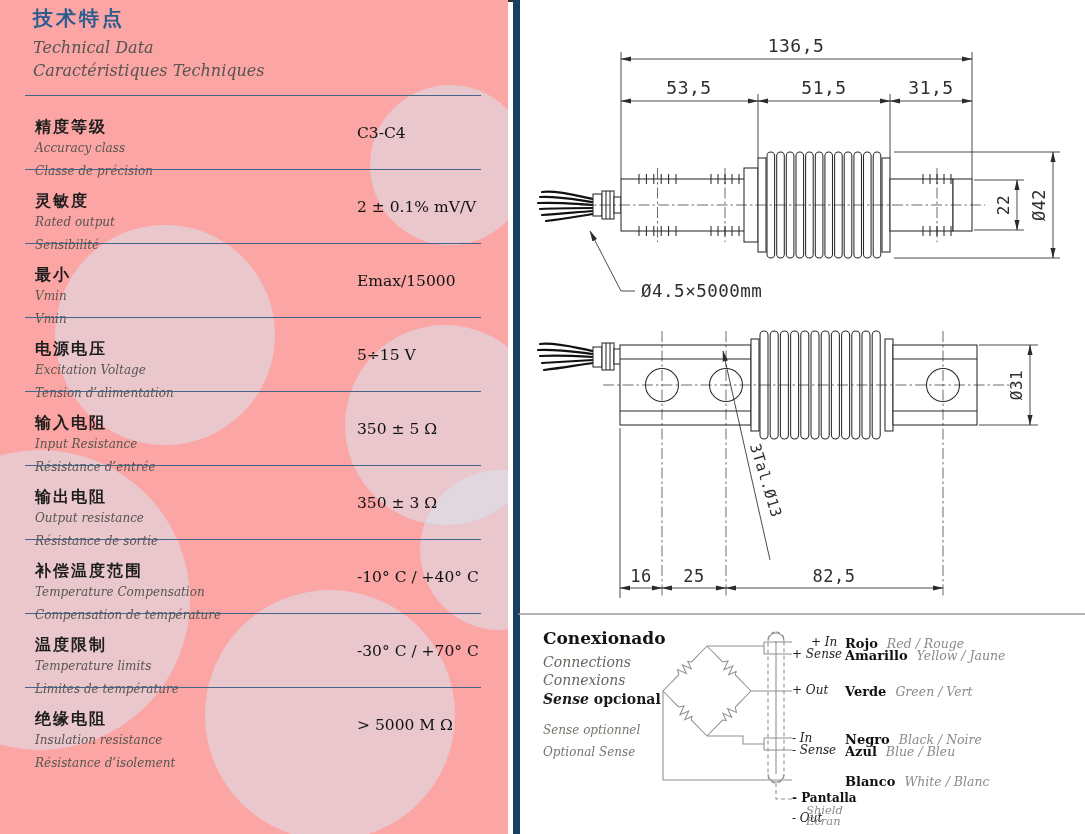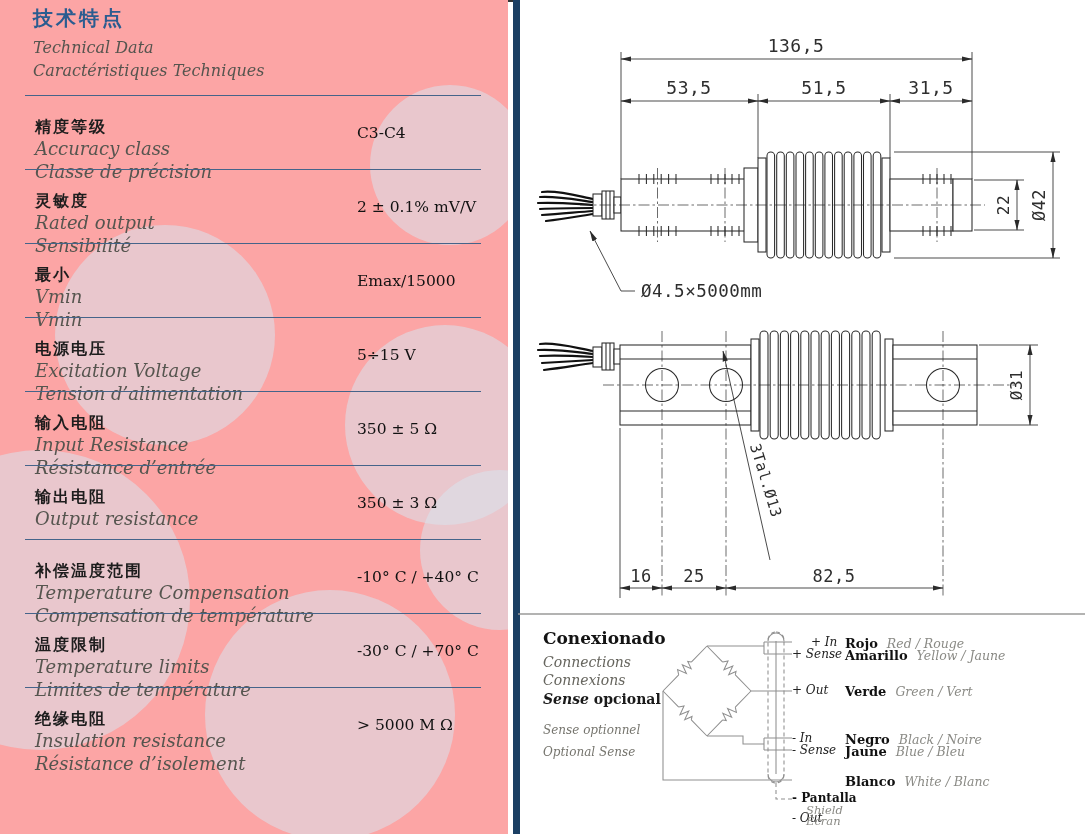--- a/index.html
+++ b/index.html
@@ -21,21 +21,21 @@
     color:#2b5c90; letter-spacing:3px;
   }
   .doc-header .sub { font-style:italic; font-size:16px; color:#55544e; line-height:23px; }
   .doc-header .sub:first-of-type { margin-top:4px; }
   .spec-table { position:absolute; left:25px; top:95px; width:456px; }
   .spec-row { position:relative; height:74px; border-top:1px solid #45648a; padding:20px 0 0 10px; }
   .spec-row .zh {
     font-family:"Liberation Sans", sans-serif; font-size:16px; font-weight:bold;
     color:#1d1d1d; letter-spacing:2px; line-height:21px;
   }
-  .spec-row .en, .spec-row .fr { font-style:italic; font-size:18px; color:#56554f; line-height:23px; }
+  .spec-row .en, .spec-row .fr { font-style:italic; font-size:12px; color:#56554f; line-height:23px; }
   .spec-row .val {
     position:absolute; left:332px; top:28px; font-size:15.5px; color:#121212;
     font-family:"DejaVu Serif", serif; white-space:nowrap;
   }
   
   .blue-bar { position:absolute; left:513px; top:0; width:7px; height:834px; background:#1b3f63; }
   
   svg.drawing { position:absolute; left:518px; top:0; }
   .s  { stroke:#2b2b2b; stroke-width:1.05; fill:none; }
   .sw { stroke:#2b2b2b; stroke-width:1.05; fill:#fff; }
@@ -104,20 +104,21 @@
       </div>
       <div class="spec-row">
         <div class="zh">输入电阻</div>
         <div class="en">Input Resistance</div>
         <div class="fr">Résistance d’entrée</div>
         <div class="val">350 ± 5 Ω</div>
       </div>
       <div class="spec-row">
         <div class="zh">输出电阻</div>
         <div class="en">Output resistance</div>
+        <div class="fr">Résistance de sortie</div>
         <div class="val">350 ± 3 Ω</div>
       </div>
       <div class="spec-row">
         <div class="zh">补偿温度范围</div>
         <div class="en">Temperature Compensation</div>
         <div class="fr">Compensation de température</div>
         <div class="val">-10° C / +40° C</div>
       </div>
       <div class="spec-row">
         <div class="zh">温度限制</div>
@@ -319,15 +320,15 @@
   <div class="abs pin" style="left:792px; top:743px;">- Sense</div>
   <div class="abs pin" style="left:792px; top:811px;">- Out</div>
   <div class="abs pin-bold" style="left:792px; top:791px;">- Pantalla</div>
   <div class="abs pin-sub" style="left:806px; top:803px;">Shield</div>
   <div class="abs pin-sub" style="left:806px; top:814px;">Écran</div>
 
   <div class="abs wirecolor" style="left:845px; top:633px;"><b>Rojo</b><i>Red / Rouge</i></div>
   <div class="abs wirecolor" style="left:845px; top:645px;"><b>Amarillo</b><i>Yellow / Jaune</i></div>
   <div class="abs wirecolor" style="left:845px; top:681px;"><b>Verde</b><i>Green / Vert</i></div>
   <div class="abs wirecolor" style="left:845px; top:729px;"><b>Negro</b><i>Black / Noire</i></div>
-  <div class="abs wirecolor" style="left:845px; top:741px;"><b>Jaune</b><i>Blue / Bleu</i></div>
+  <div class="abs wirecolor" style="left:845px; top:741px;"><b>Azul</b><i>Blue / Bleu</i></div>
   <div class="abs wirecolor" style="left:845px; top:771px;"><b>Blanco</b><i>White / Blanc</i></div>
 </div>
 
 </body></html>

